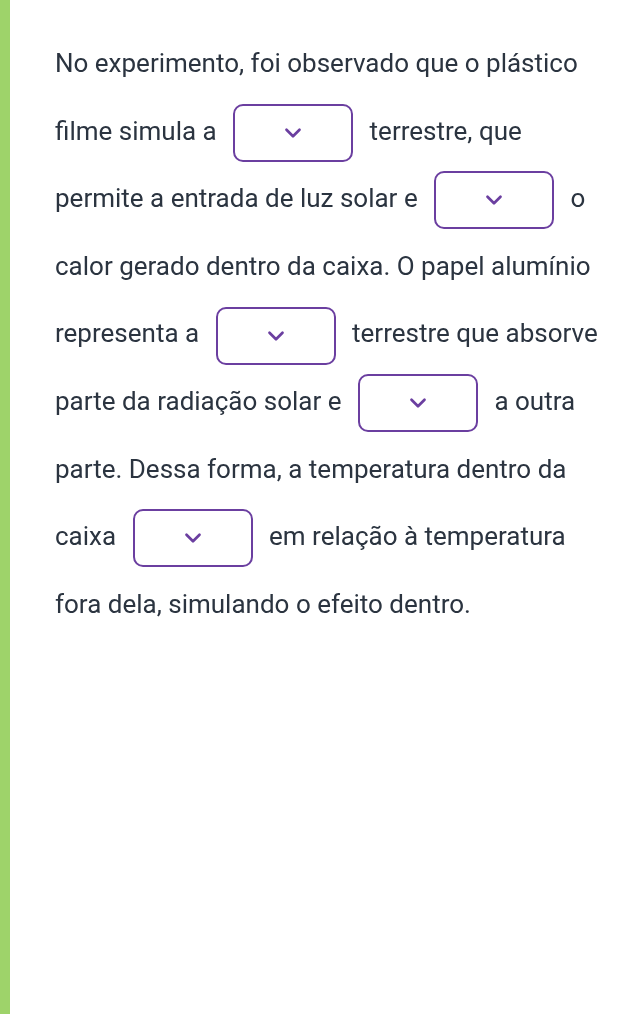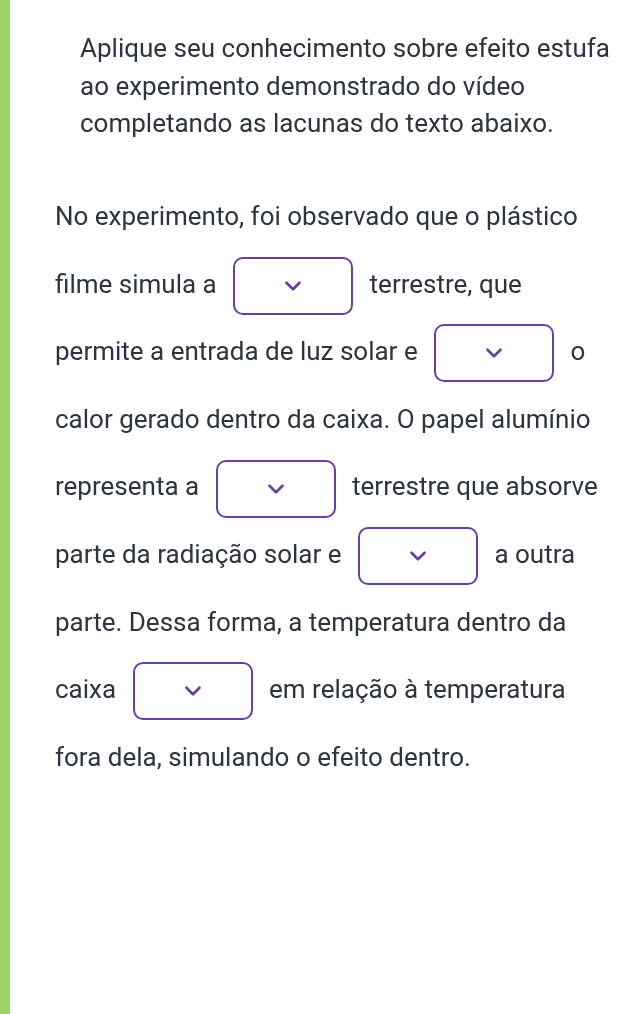--- a/index.html
+++ b/index.html
@@ -66,21 +66,20 @@
       stroke-linejoin: round;
     }
   </style>
 </head>
 <body>
 
 <div class="left-accent"></div>
 
 <div class="content">
 
-  <p class="question-prompt">Aplique seu conhecimento sobre efeito estufa ao experimento demonstrado do vídeo completando as lacunas do texto abaixo.</p>
 
 
   <div class="fill-text">
     <span class="word">No experimento, foi observado que o plástico filme simula a</span>
     <span class="dropdown">
       <svg viewBox="0 0 24 24">
           <polyline points="6 9 12 15 18 9"></polyline>
         </svg>
     </span>
     <span class="word">terrestre, que permite a entrada de luz solar e</span>

